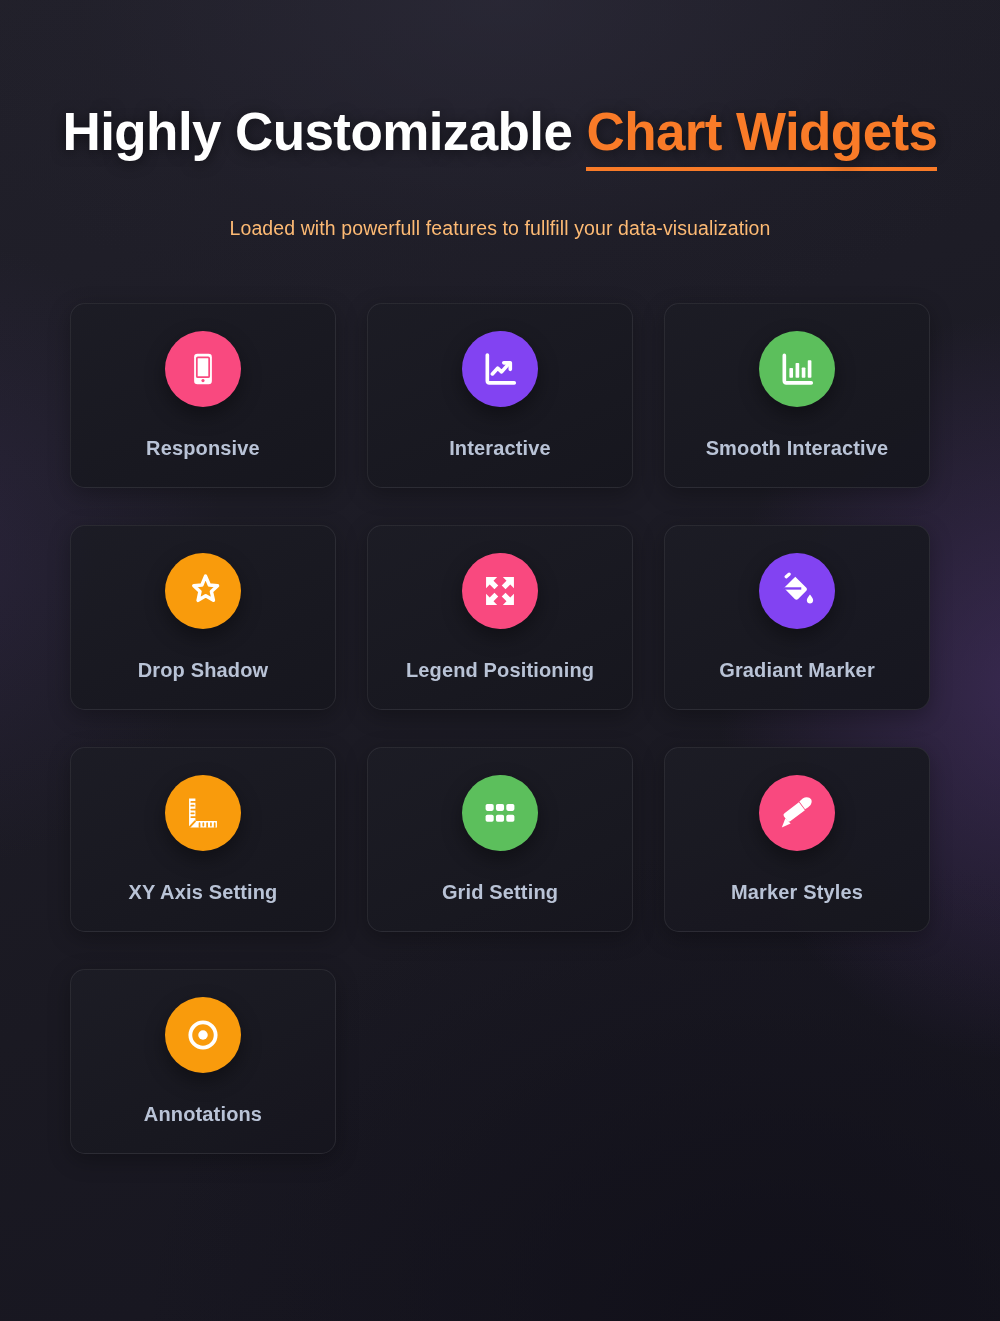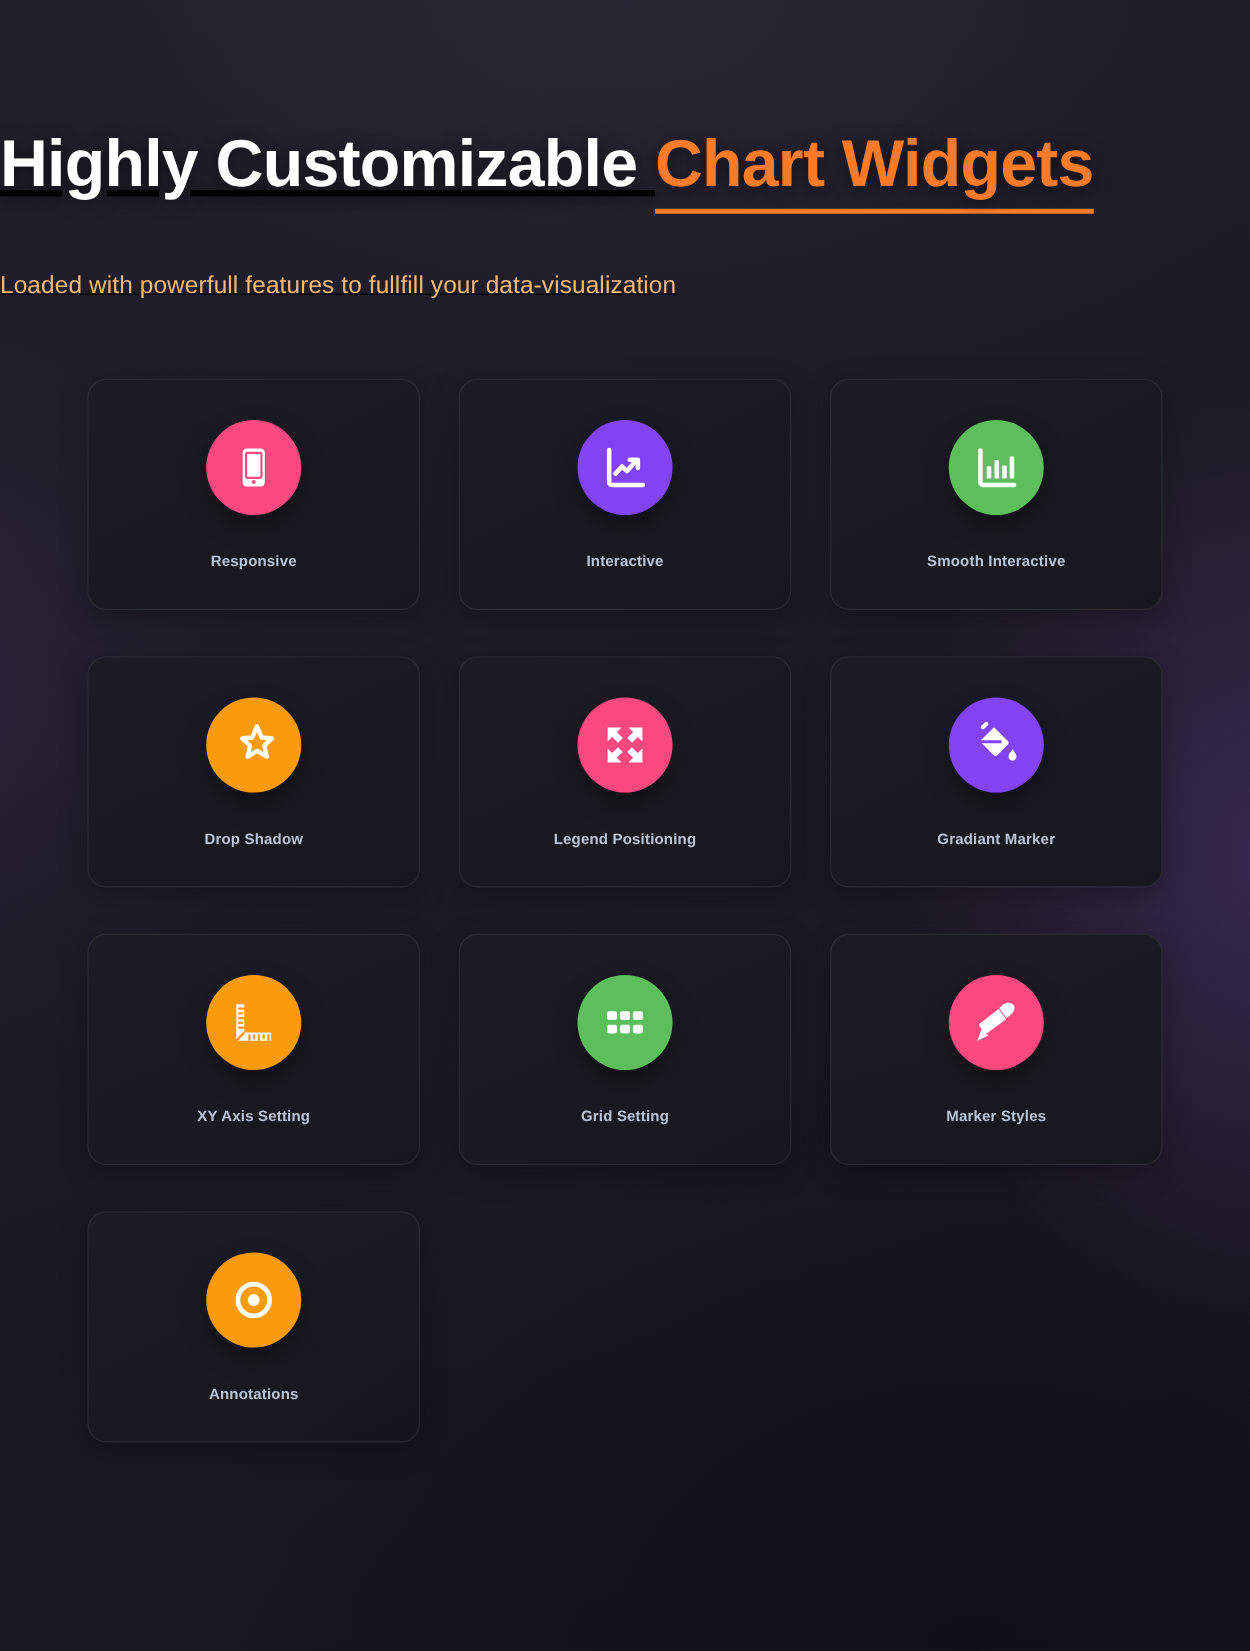--- a/index.html
+++ b/index.html
@@ -31,22 +31,22 @@
 
   #page {
     position: relative;
     z-index: 1;
     width: 1000px;
     height: 1321px;
   }
 
   
   .header {
+    text-align: center;
     padding-top: 104px;
-    text-decoration: underline;
   }
 
   .title {
     font-size: 53px;
     font-weight: bold;
     letter-spacing: -0.6px;
     line-height: 1.05;
     color: #ffffff;
     text-shadow: 0 2px 14px rgba(0,0,0,0.55);
   }
@@ -96,21 +96,21 @@
     display: flex;
     align-items: center;
     justify-content: center;
     box-shadow: 0 8px 20px rgba(0,0,0,0.38);
   }
 
   .icon-circle svg { display: block; }
 
   .card-label {
     margin-top: 30px;
-    font-size: 12px;
+    font-size: 20px;
     font-weight: bold;
     color: #b9c3d6;
     letter-spacing: 0.15px;
     text-align: center;
   }
 </style>
 </head>
 <body>
 
 <div id="bg-layer"></div>

